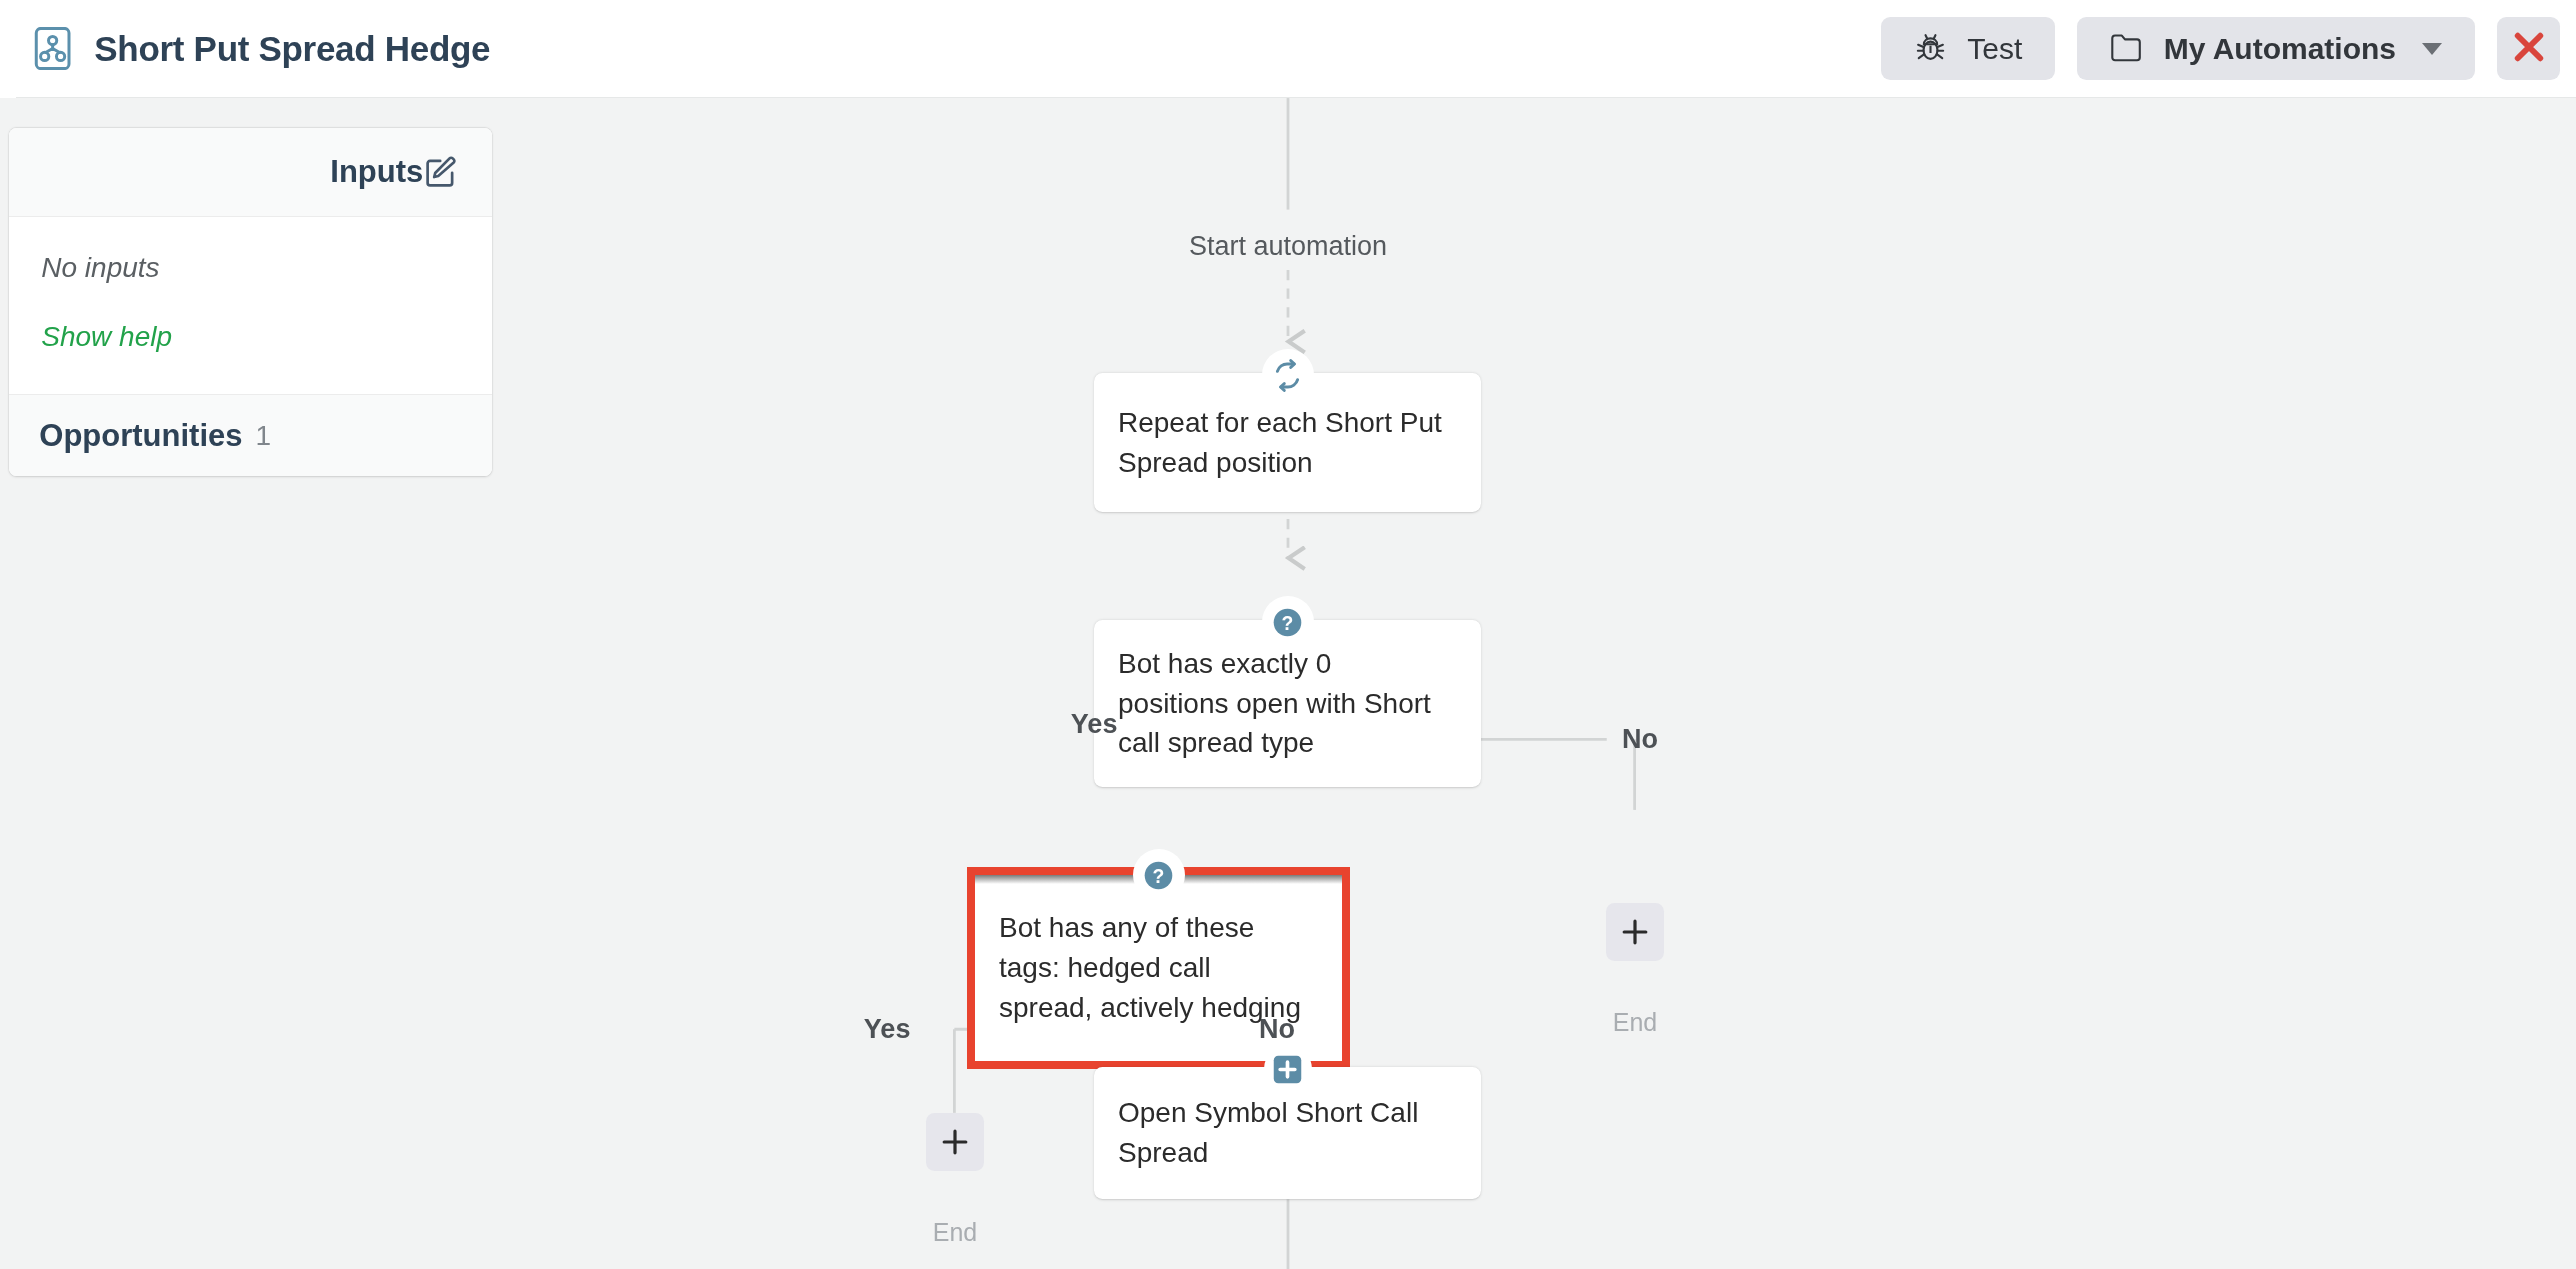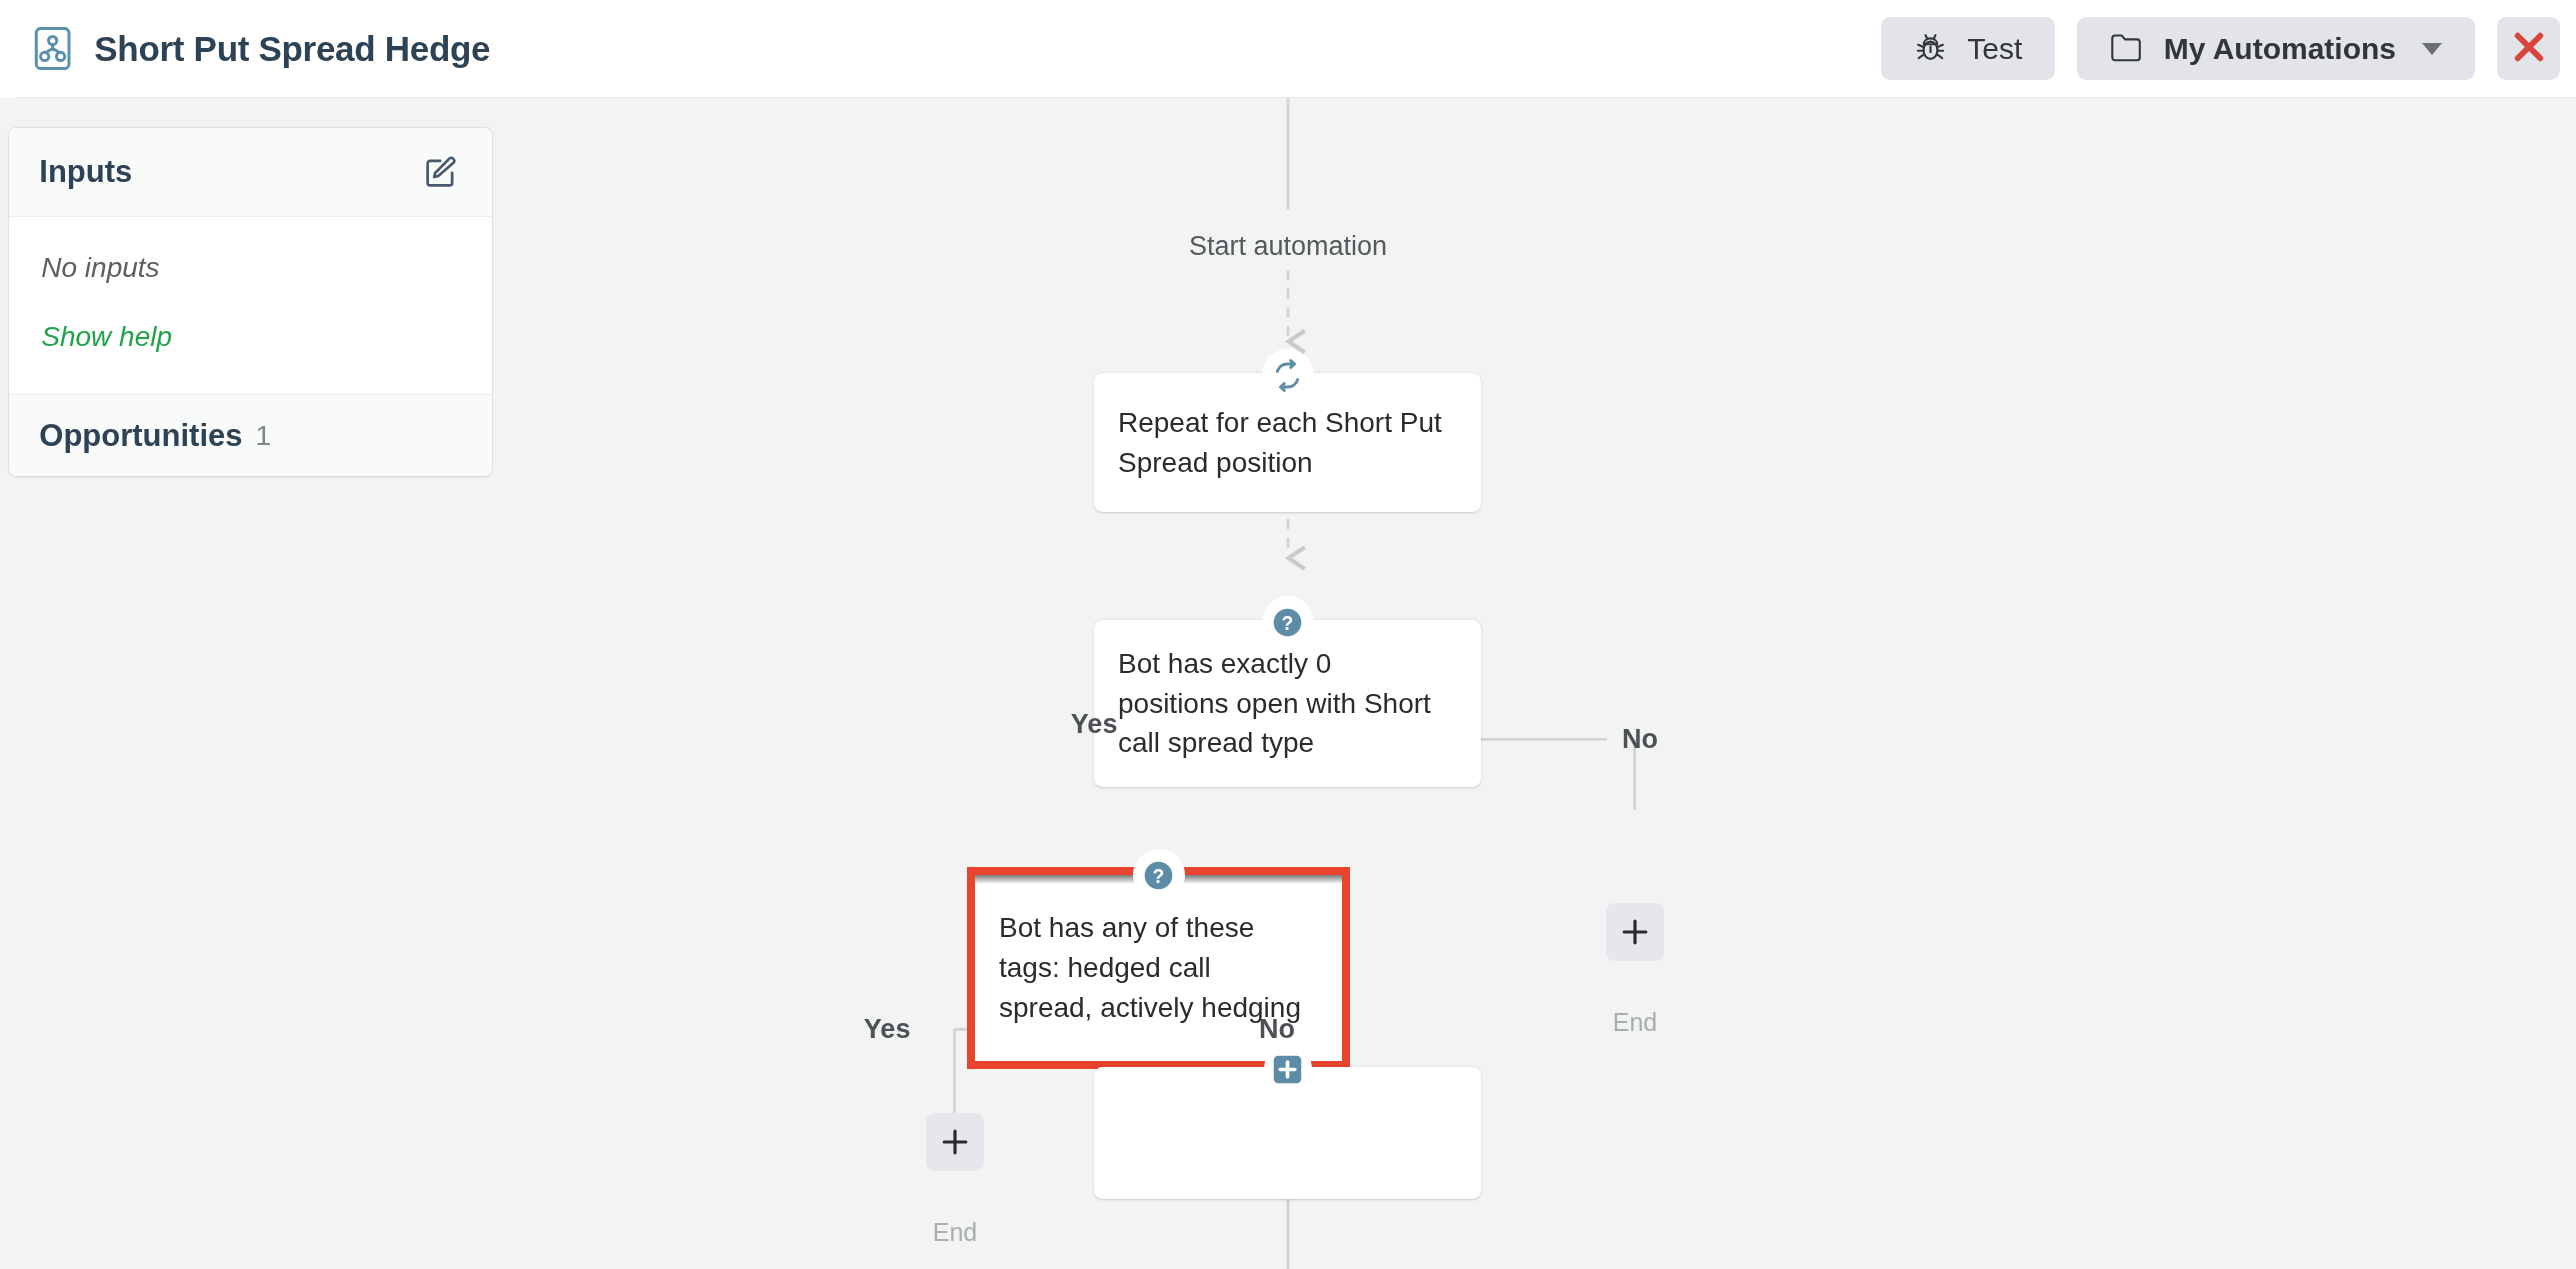--- a/index.html
+++ b/index.html
@@ -109,21 +109,21 @@
     background: #ffffff;
     box-shadow: 0 0.9px 2.8px rgba(0,0,0,0.12), 0 0 0 0.9px rgba(0,0,0,0.04);
     overflow: hidden;
   }
   #inputs-header {
     background: #f9fafa;
     border-bottom: 0.9px solid #ececec;
     height: 89px;
     display: flex;
     align-items: center;
-    justify-content: space-between;
+    justify-content: flex-end;
     padding: 0 32px 0 30px;
     box-sizing: border-box;
   }
   #inputs-title {
     font-size: 31px;
     font-weight: bold;
     color: #2e4256;
   }
   #inputs-body {
     background: #ffffff;
@@ -447,17 +447,18 @@
       <div class="end-label">End</div>
     </div>
 
     <div class="node-card" id="node-open-spread" style="left:1094px; top:969px; width:387px; height:132px;">
       <span class="node-badge" style="top:-22px; width:48px; height:48px;">
         <svg width="33" height="33" viewBox="0 0 36 36">
           <rect x="3" y="3" width="30" height="30" rx="5" ry="5" fill="#5c8ca6"></rect>
           <path d="M18 10 L18 26 M10 18 L26 18" stroke="#ffffff" stroke-width="4" stroke-linecap="round"></path>
         </svg>
       </span>
+      <div class="node-text">Open Symbol Short Call Spread</div>
     </div>
 
   </div>
 </div>
 
 
 </body></html>

